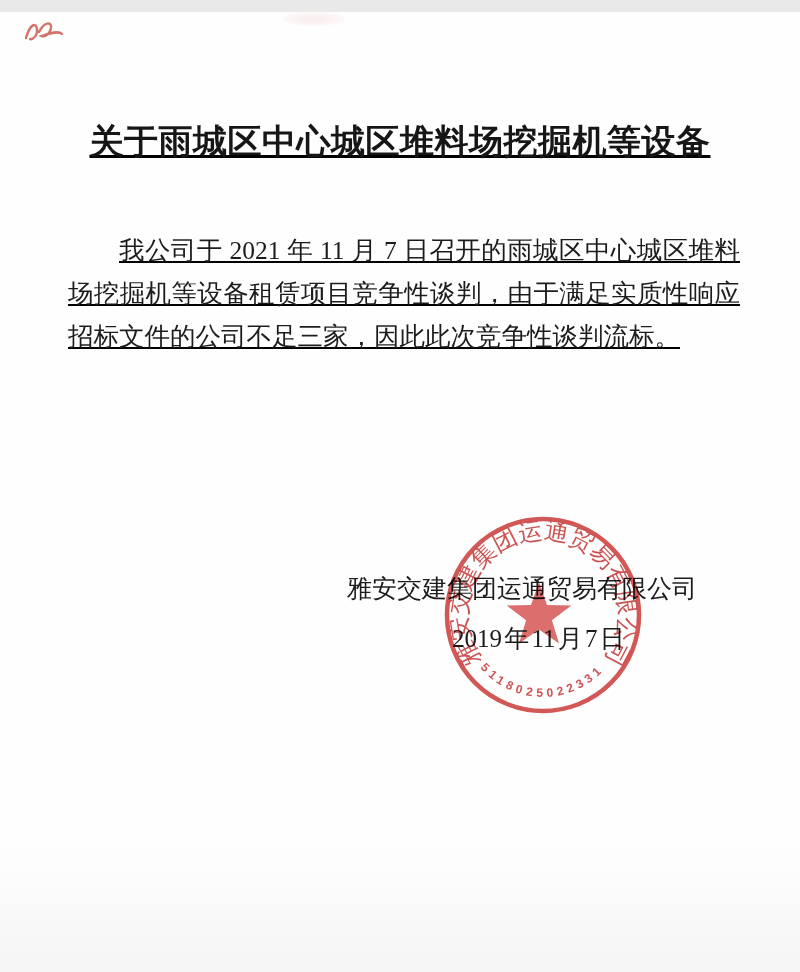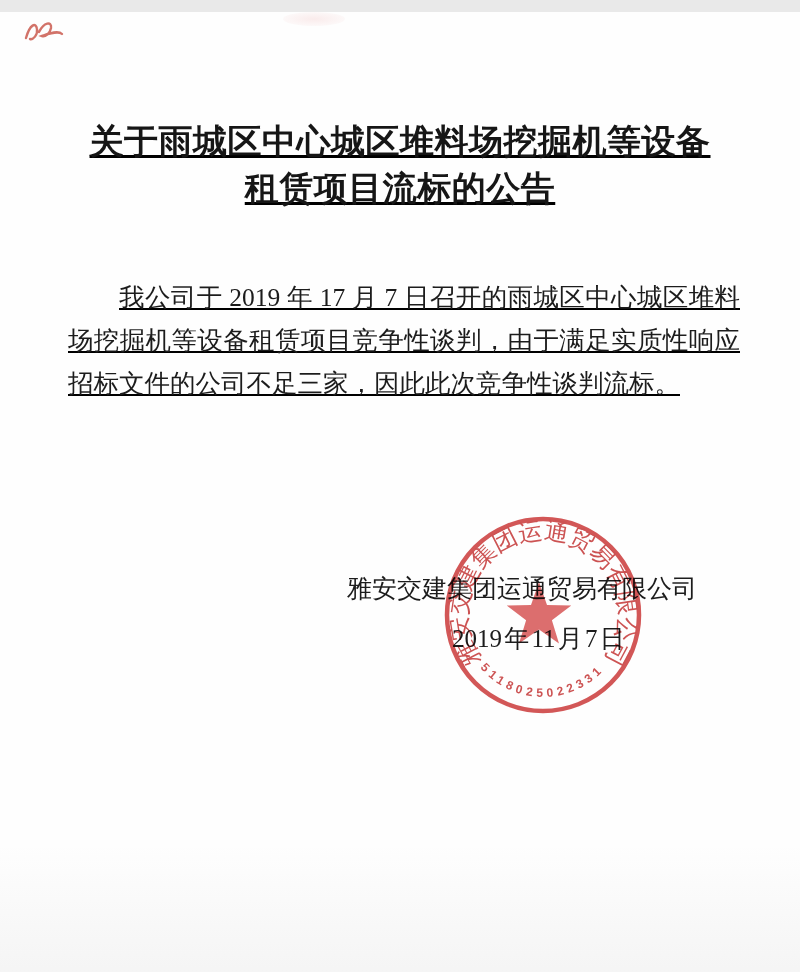--- a/index.html
+++ b/index.html
@@ -42,25 +42,24 @@
 <div class="page">
 
   <svg class="red-ink-mark" width="46" height="30" viewBox="0 0 46 30">
     <path d="M4,22 C8,8 14,6 15,13 C16,19 11,24 8,23 M17,16 C22,6 30,5 29,12 C28,18 23,21 20,20 C26,18 36,14 40,18" fill="none" stroke="#c0392b" stroke-width="2.4" stroke-linecap="round"></path>
   </svg>
 
   <div class="scan-smudge"></div>
 
   <div class="doc-title">
     <div>关于雨城区中心城区堆料场挖掘机等设备</div>
-    <div>租赁项目流标的公告</div>
   </div>
 
   <div class="doc-body">
-    <p>我公司于 2019 年 17 月 7 日召开的雨城区中心城区堆料场挖掘机等设备租赁项目竞争性谈判，由于满足实质性响应招标文件的公司不足三家，因此此次竞争性谈判流标。</p>
+    <p>我公司于 2021 年 11 月 7 日召开的雨城区中心城区堆料场挖掘机等设备租赁项目竞争性谈判，由于满足实质性响应招标文件的公司不足三家，因此此次竞争性谈判流标。</p>
   </div>
 
   <div class="sig-line sig-company">雅安交建集团运通贸易有限公司</div>
   <div class="sig-line sig-date">2019 年 11 月 7 日</div>
 
   <svg class="seal" width="210" height="210" viewBox="-105 -105 210 210">
     <circle cx="0" cy="0" r="96" fill="none" stroke="#cf4444" stroke-width="4.5"></circle>
     <defs>
       <path id="arcTop" d="M -61,45.2 A 76 76 0 1 1 61,45.2" fill="none"></path>
       <path id="arcBottom" d="M -62.8,52.7 A 82 82 0 0 0 62.8,52.7" fill="none"></path>

